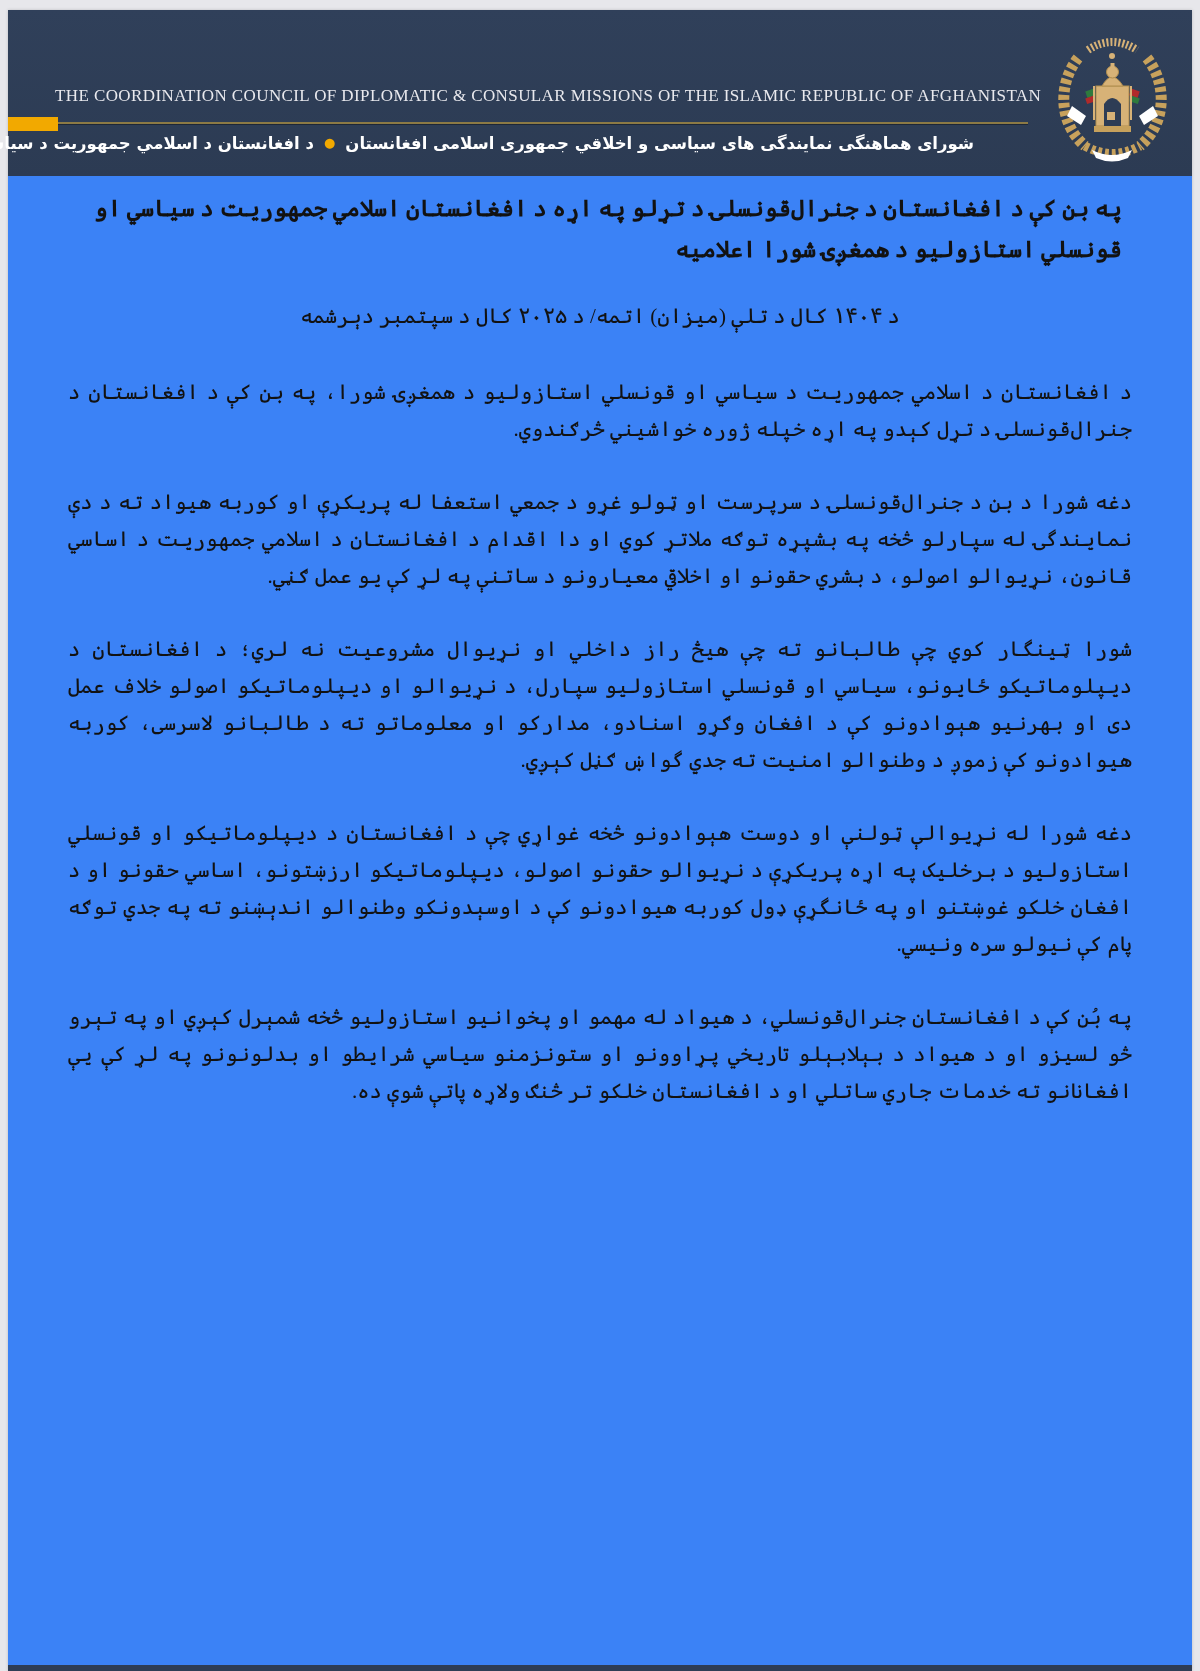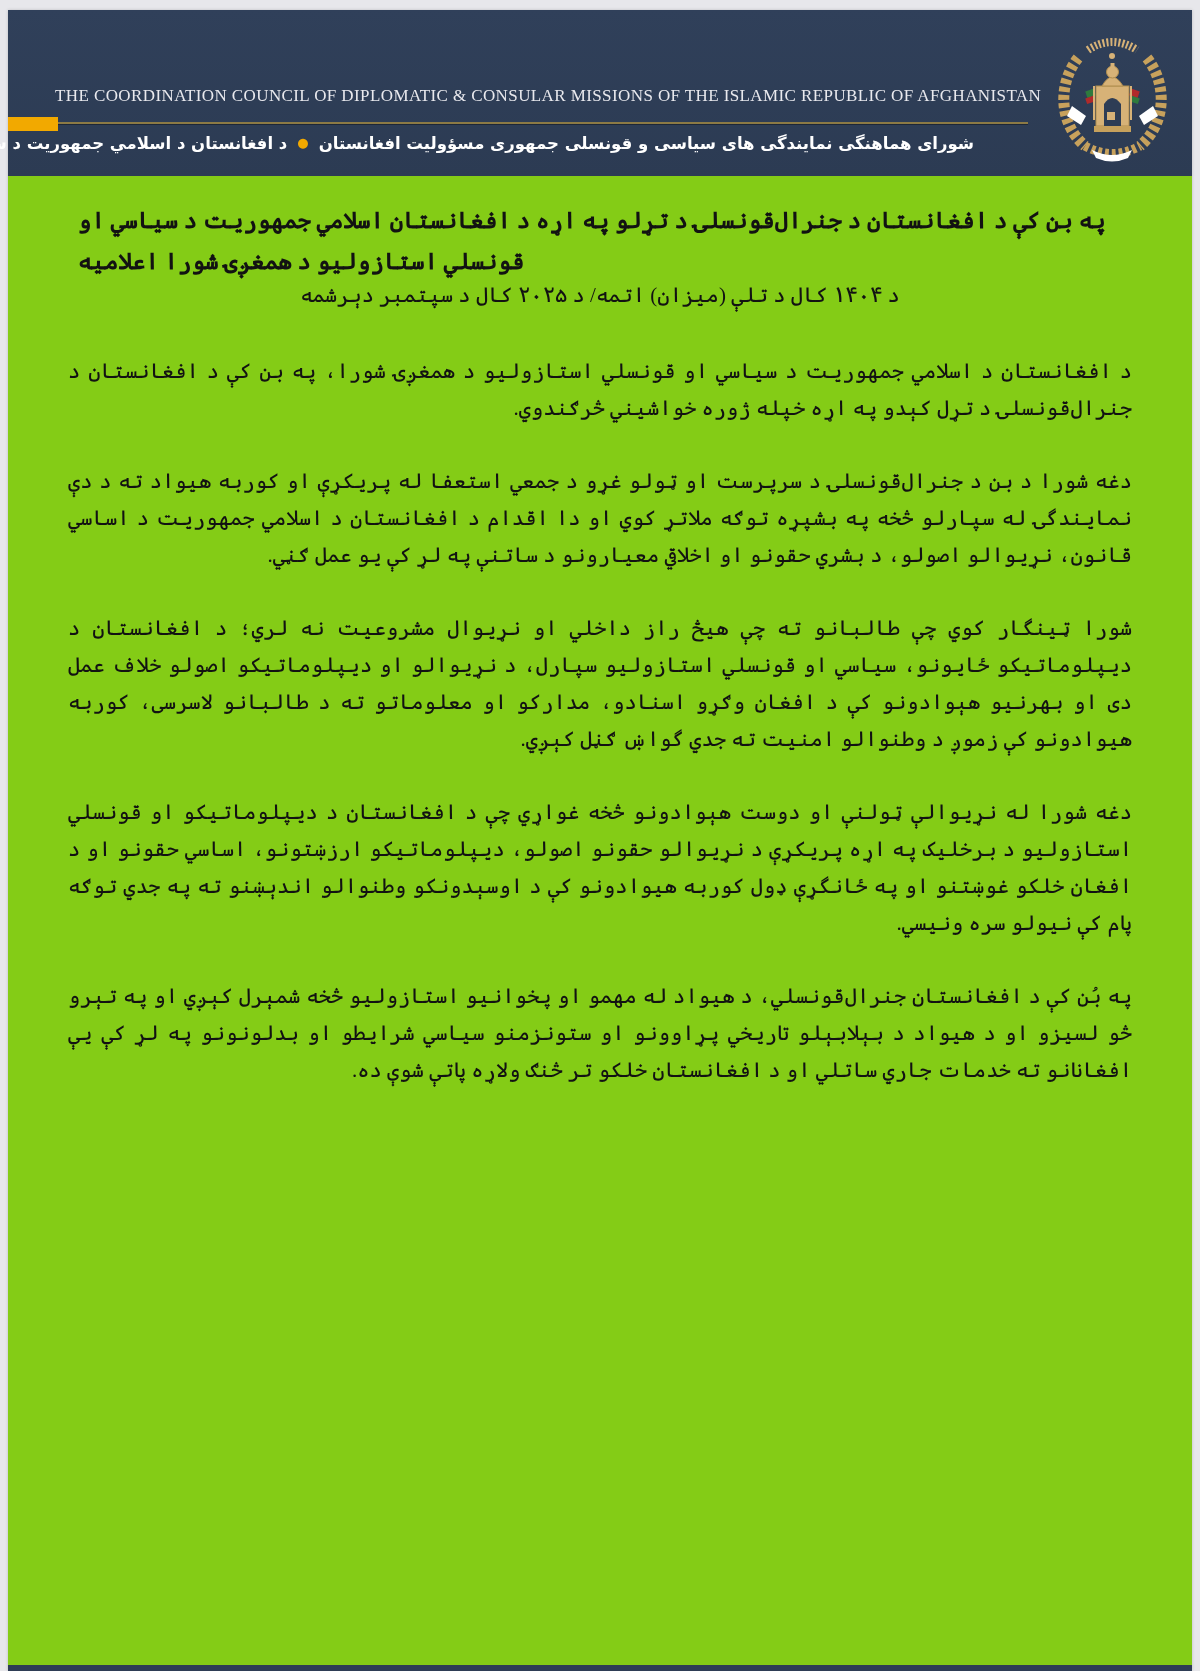--- a/index.html
+++ b/index.html
@@ -5,21 +5,21 @@
   html,body{margin:0;padding:0;}
   body{
     width:1200px;height:1671px;
     background:#e7e7eb;
     font-family:"Liberation Serif","DejaVu Serif",serif;
     position:relative;
     overflow:hidden;
   }
   .page{
     position:absolute;left:8px;top:10px;width:1184px;height:1661px;
-    background:#84cc16;
+    background:#3b82f6;
     box-shadow:0 0 3px rgba(0,0,0,.18);
   }
   
   .header{
     position:relative;
     height:166px;
     background:#2e3d55;
     background:linear-gradient(180deg,#30405a 0%,#2c3b53 100%);
   }
   .title-en{
@@ -52,27 +52,28 @@
   .emblem{
     position:absolute;top:18px;right:17px;width:125px;height:138px;
   }
   
   .doc{
     direction:rtl;
     padding:0 60px;
     color:#121212;
   }
   .doc-title{
-    margin:24px 10px 0 10px;
-    text-align:left;
+    margin:12px 10px 0 10px;
+    text-align:right;
     font-weight:bold;
     font-size:23px;
     line-height:41px;
   }
   .doc-date{
+    margin-top:33px;
     text-align:center;
     font-size:21px;
     line-height:26px;
   }
   .doc p{
     margin:36px 0 0 0;
     font-size:21px;
     line-height:37px;
     text-align:justify;
     text-justify:inter-word;
@@ -89,21 +90,21 @@
 
 <div class="page">
 
   <div class="header">
     <div class="title-en">THE COORDINATION COUNCIL OF DIPLOMATIC &amp; CONSULAR MISSIONS OF THE ISLAMIC REPUBLIC OF AFGHANISTAN</div>
 
     <div class="rule"></div>
     <div class="accent"></div>
 
     <div class="subtitle">
-      <span>شورای هماهنگی نمایندگی های سیاسی و قونسلی جمهوری مسؤولیت افغانستان</span><span class="dot">●</span><span>د افغانستان د اسلامي جمهوریت د سیاسي او قونسلي استازولیو د همغږۍ شورا</span>
+      <span>شورای هماهنگی نمایندگی های سیاسی و اخلاقي جمهوری اسلامی افغانستان</span><span class="dot">●</span><span>د افغانستان د اسلامي جمهوریت د سیاسي او قونسلي استازولیو د همغږۍ شورا</span>
     </div>
 
     <svg class="emblem" viewBox="0 0 125 138" xmlns="http://www.w3.org/2000/svg">
 
       <g fill="none" stroke="#c7a15c">
         <path d="M28 30 C8 55 8 95 35 118" stroke-width="11" stroke-dasharray="5 3"></path>
         <path d="M97 30 C117 55 117 95 90 118" stroke-width="11" stroke-dasharray="5 3"></path>
         <path d="M35 118 Q62 133 90 118" stroke-width="9" stroke-dasharray="4 3"></path>
       </g>
 

